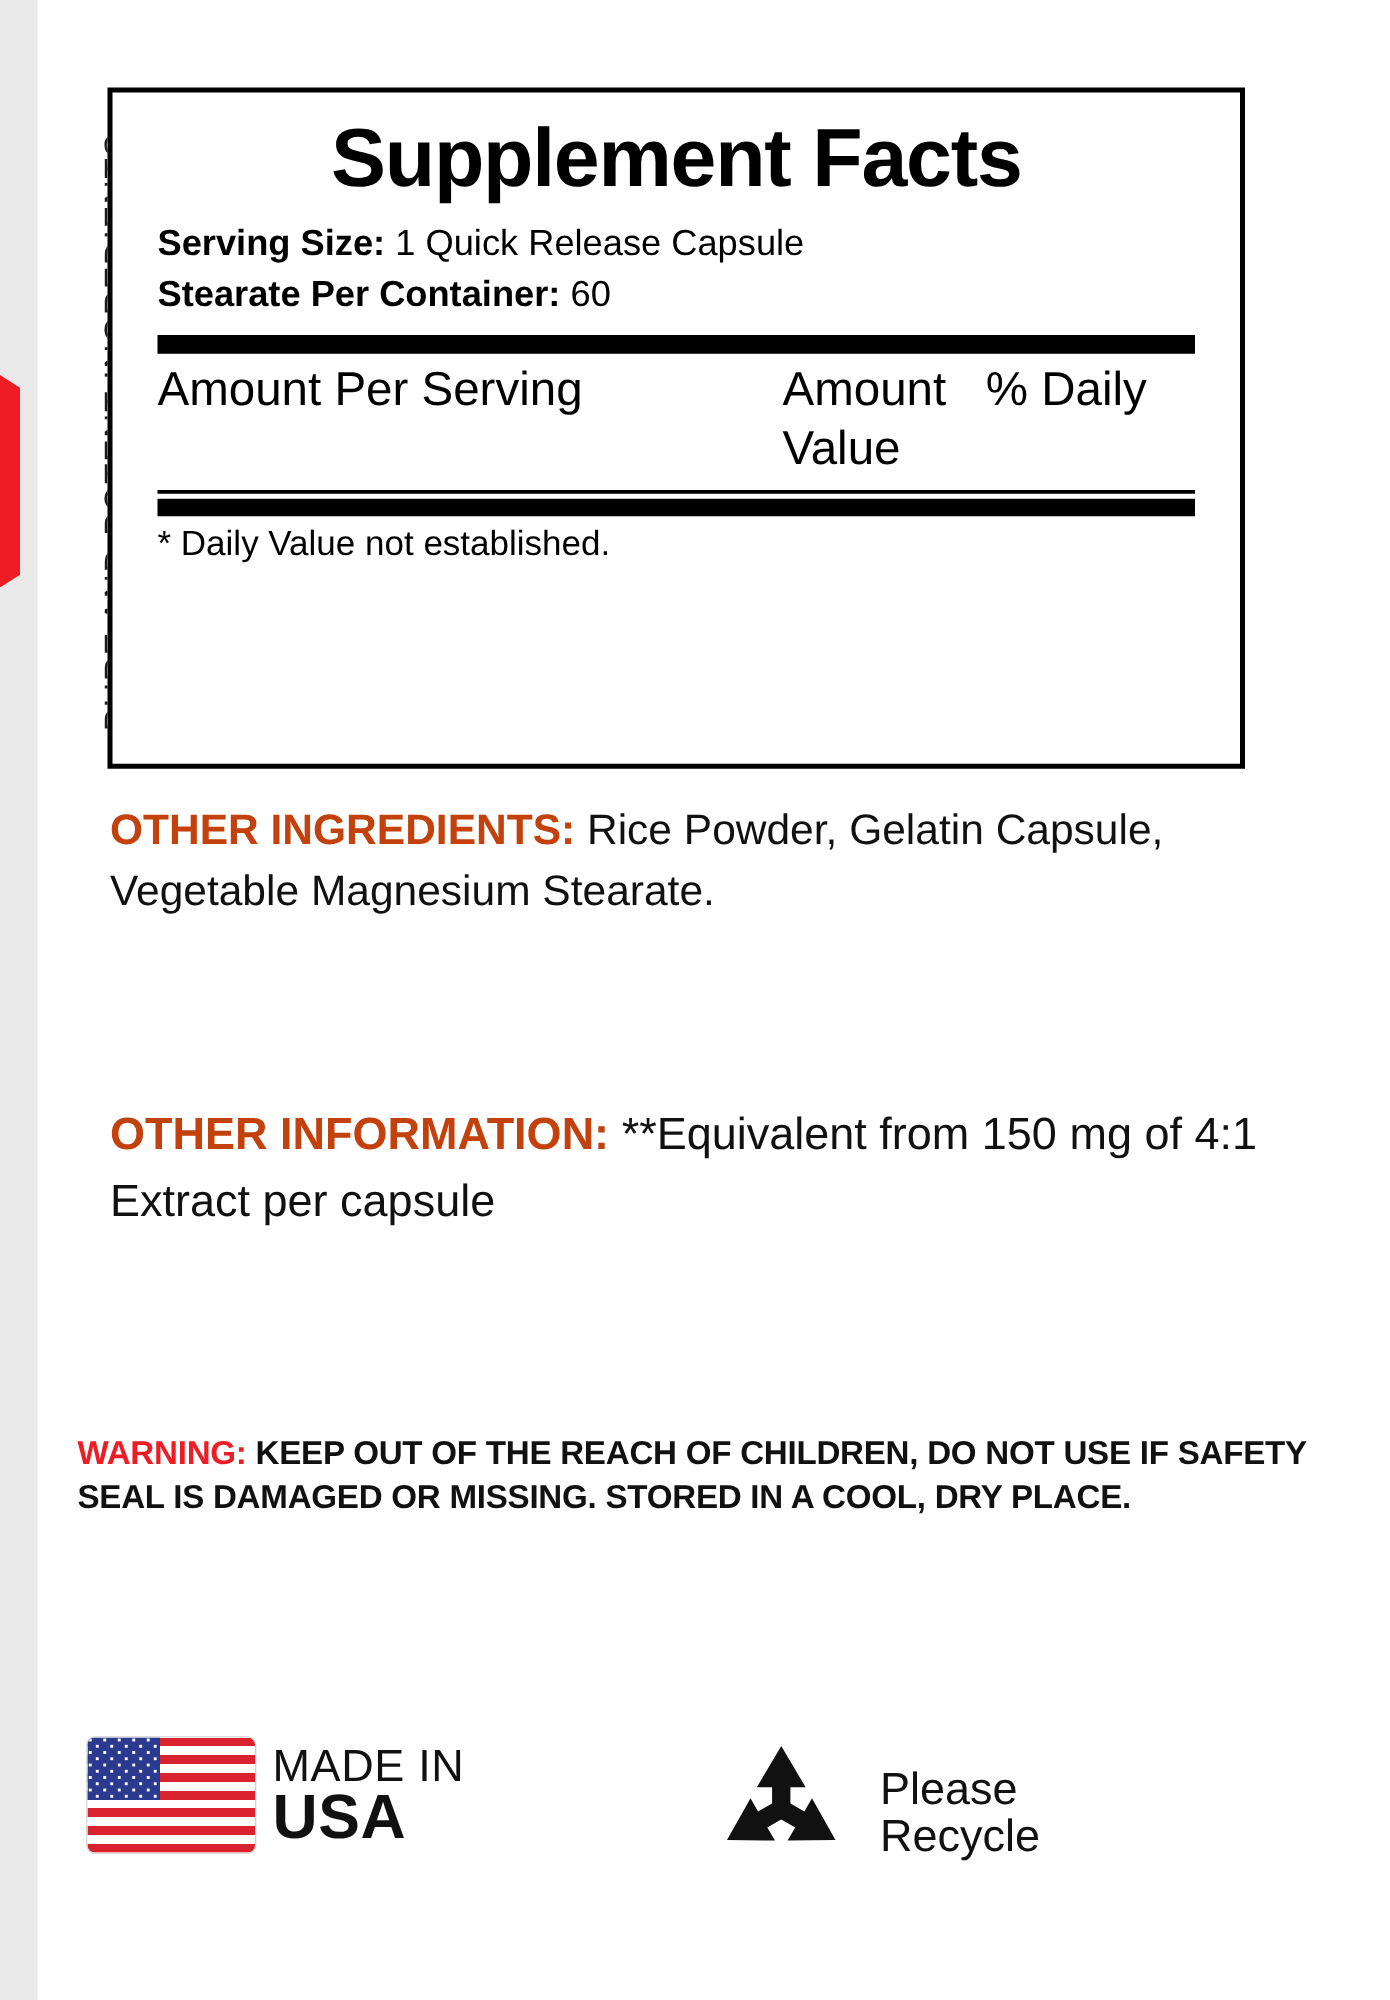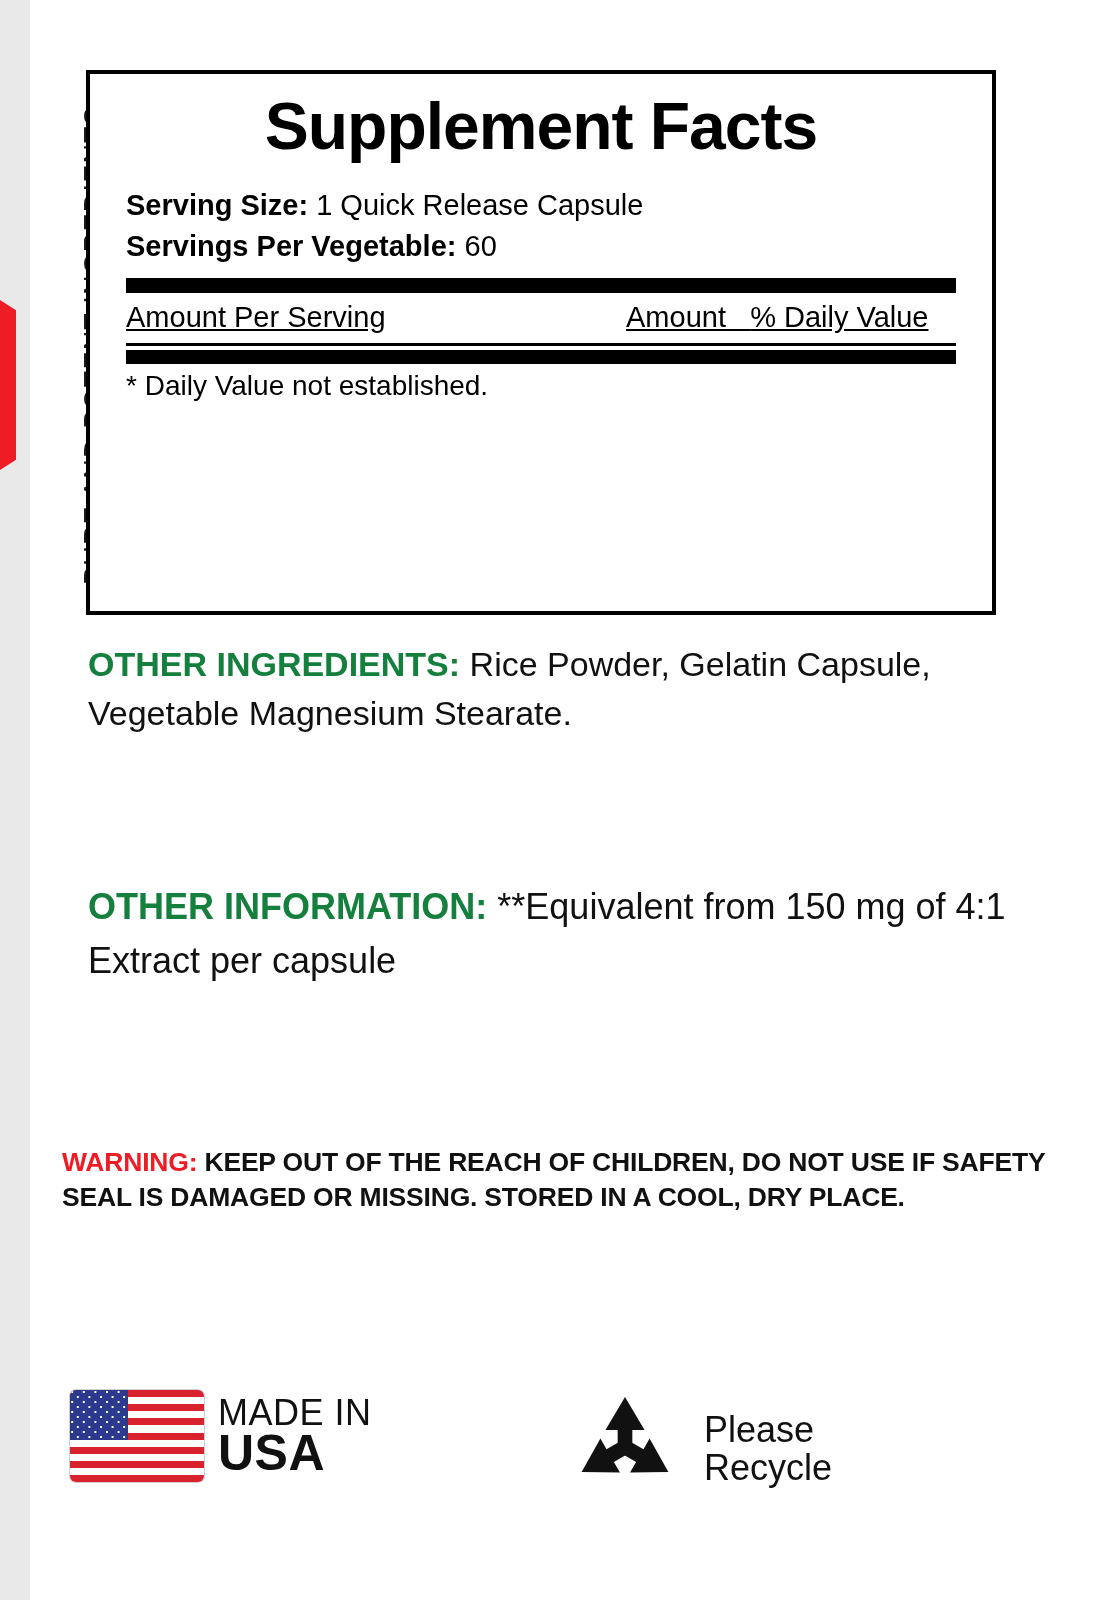--- a/index.html
+++ b/index.html
@@ -58,21 +58,21 @@
     border: 4px solid #000;
     box-sizing: border-box;
     background: #fff;
   }
   .sf-title {
     text-align: center;
     font-weight: bold;
     font-size: 66px;
     line-height: 1.05;
     letter-spacing: -1px;
-    margin: 18px 0 24px 0;
+    margin: 18px 0 14px 0;
     color: #000;
   }
   .sf-serving {
     padding-left: 36px;
     font-size: 29px;
     line-height: 1.42;
     color: #000;
   }
   .sf-serving b { font-weight: bold; }
 
@@ -90,23 +90,22 @@
     height: 14px;
     background: #000;
     margin: 4px 36px 0 36px;
   }
 
   .sf-headrow {
     display: flex;
     justify-content: space-between;
     align-items: flex-start;
     padding: 6px 36px 8px 36px;
-    font-size: 29px;
-    color: #000;
-    text-decoration: underline;
+    font-size: 38px;
+    color: #000;
   }
   .sf-headrow .left { padding-top: 2px; }
   .sf-headrow .right {
     text-align: left;
     line-height: 1.25;
     width: 330px;
   }
 
   .sf-itemrow {
     position: relative;
@@ -139,21 +138,21 @@
   
   .block {
     position: absolute;
     left: 88px;
     width: 940px;
     color: #111;
   }
   #other-ing { top: 640px; font-size: 34px; line-height: 1.45; }
   #other-info { top: 880px; font-size: 36px; line-height: 1.5; }
   .red-head {
-    color: #15803d;
+    color: #c2410c;
     font-weight: bold;
   }
 
   .warning {
     position: absolute;
     left: 62px;
     top: 1145px;
     width: 985px;
     font-size: 26.5px;
     line-height: 1.32;
@@ -238,21 +237,21 @@
 <div class="vertical-text">PURE AND POTENT INGREDIENTS</div>
 
 <div class="sf-panel">
   <div class="sf-title">Supplement Facts</div>
 
   <div class="sf-serving">
     <b>Serving Size:</b>
     <span>1 Quick Release Capsule</span>
   </div>
   <div class="sf-serving">
-    <b>Servings Per Vegetable:</b>
+    <b>Stearate Per Container:</b>
     <span>60</span>
   </div>
 
   <div class="rule-thick"></div>
 
   <div class="sf-headrow">
     <div class="left">Amount Per Serving</div>
     <div class="right">
       <span>Amount</span>
       &nbsp;

